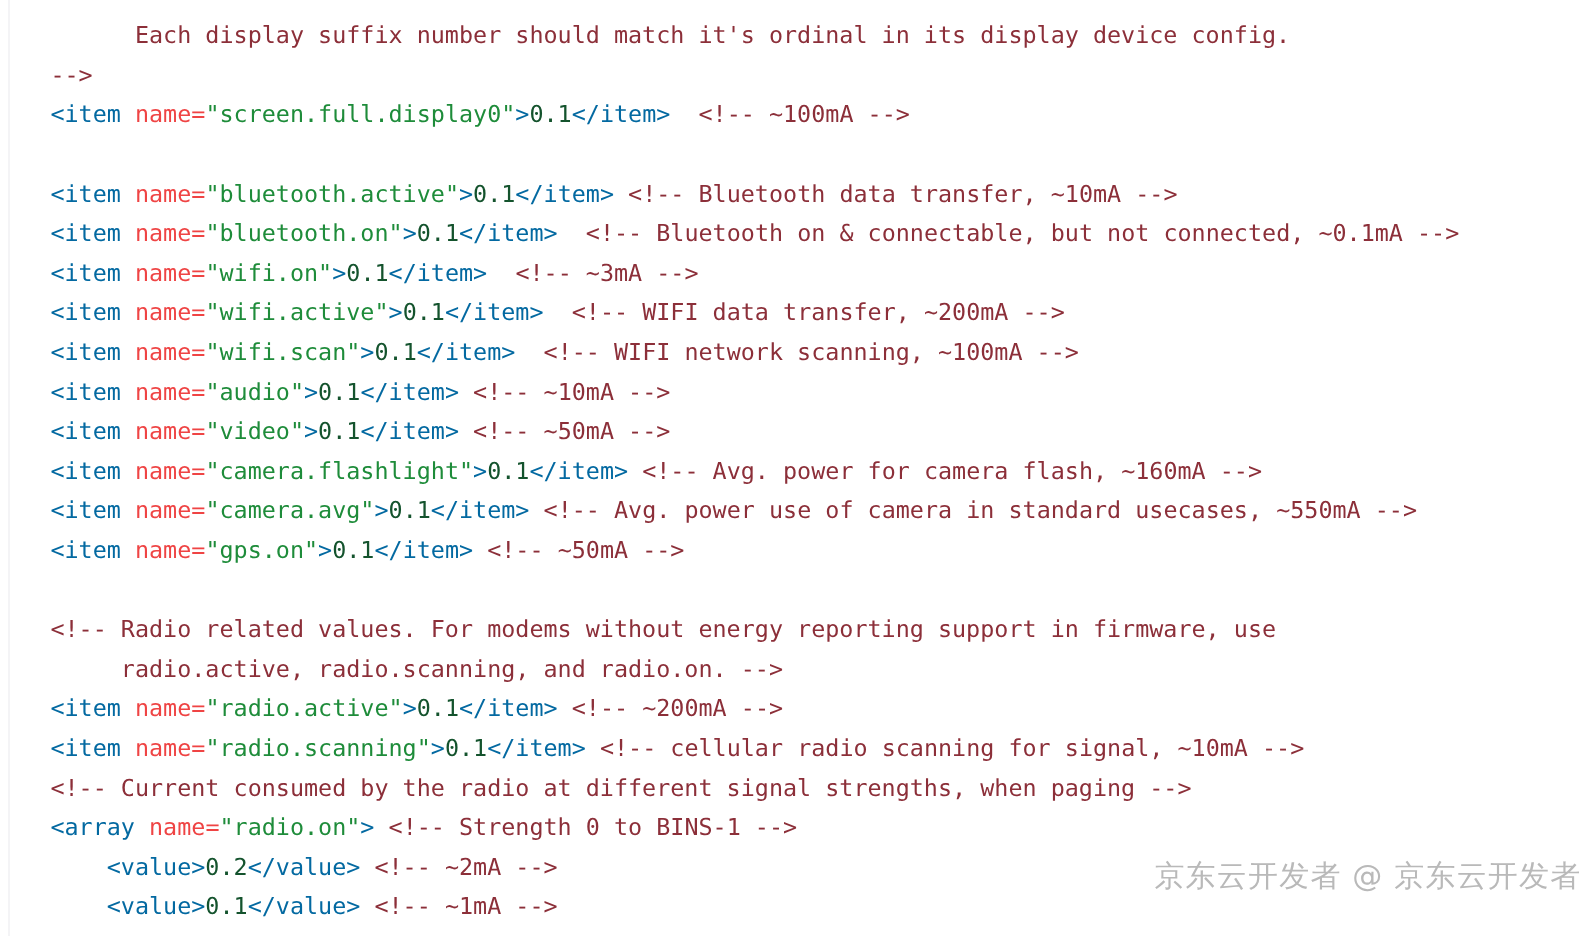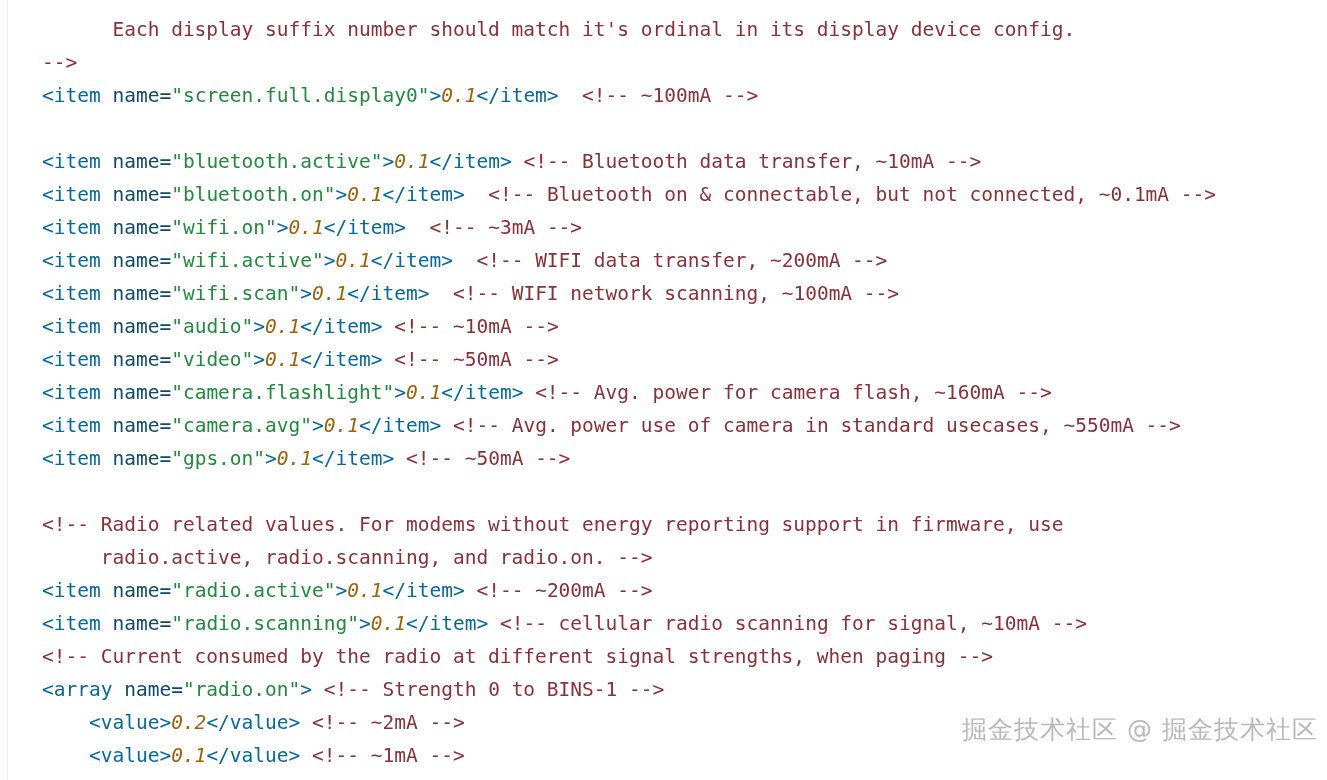--- a/index.html
+++ b/index.html
@@ -48,23 +48,23 @@
     white-space: pre;
     padding-left: 42px;
     box-sizing: border-box;
     color: #222222;
   }
 
   .line.blank { color: transparent; }
 
   
   .tag      { color: #0369a1; }   
-  .attr     { color: #0c4a6e; }   
+  .attr     { color: #ef4444; }   
   .str      { color: #1e8c3a; }   
-  .text     { color: #a16207; font-style: italic; }   
+  .text     { color: #14532d; }   
   .cmt      { color: #8c2f39; }
 
   
   .wm {
     position: absolute;
     white-space: nowrap;
     font-family: "DejaVu Sans", "Liberation Sans", sans-serif;
     pointer-events: none;
     user-select: none;
   }
@@ -85,16 +85,16 @@
 </style>
 </head>
 <body>
 
 <div id="page">
 
   <div id="left-rule"></div>
 
   <pre id="code"><div class="line"><span class="cmt">      Each display suffix number should match it's ordinal in its display device config.</span></div><div class="line"><span class="cmt">--&gt;</span></div><div class="line"><span class="tag">&lt;item </span><span class="attr">name=</span><span class="str">"screen.full.display0"</span><span class="tag">&gt;</span><span class="text">0.1</span><span class="tag">&lt;/item&gt;</span><span class="cmt">  &lt;!-- ~100mA --&gt;</span></div><div class="line blank">&nbsp;</div><div class="line"><span class="tag">&lt;item </span><span class="attr">name=</span><span class="str">"bluetooth.active"</span><span class="tag">&gt;</span><span class="text">0.1</span><span class="tag">&lt;/item&gt;</span><span class="cmt"> &lt;!-- Bluetooth data transfer, ~10mA --&gt;</span></div><div class="line"><span class="tag">&lt;item </span><span class="attr">name=</span><span class="str">"bluetooth.on"</span><span class="tag">&gt;</span><span class="text">0.1</span><span class="tag">&lt;/item&gt;</span><span class="cmt">  &lt;!-- Bluetooth on &amp; connectable, but not connected, ~0.1mA --&gt;</span></div><div class="line"><span class="tag">&lt;item </span><span class="attr">name=</span><span class="str">"wifi.on"</span><span class="tag">&gt;</span><span class="text">0.1</span><span class="tag">&lt;/item&gt;</span><span class="cmt">  &lt;!-- ~3mA --&gt;</span></div><div class="line"><span class="tag">&lt;item </span><span class="attr">name=</span><span class="str">"wifi.active"</span><span class="tag">&gt;</span><span class="text">0.1</span><span class="tag">&lt;/item&gt;</span><span class="cmt">  &lt;!-- WIFI data transfer, ~200mA --&gt;</span></div><div class="line"><span class="tag">&lt;item </span><span class="attr">name=</span><span class="str">"wifi.scan"</span><span class="tag">&gt;</span><span class="text">0.1</span><span class="tag">&lt;/item&gt;</span><span class="cmt">  &lt;!-- WIFI network scanning, ~100mA --&gt;</span></div><div class="line"><span class="tag">&lt;item </span><span class="attr">name=</span><span class="str">"audio"</span><span class="tag">&gt;</span><span class="text">0.1</span><span class="tag">&lt;/item&gt;</span><span class="cmt"> &lt;!-- ~10mA --&gt;</span></div><div class="line"><span class="tag">&lt;item </span><span class="attr">name=</span><span class="str">"video"</span><span class="tag">&gt;</span><span class="text">0.1</span><span class="tag">&lt;/item&gt;</span><span class="cmt"> &lt;!-- ~50mA --&gt;</span></div><div class="line"><span class="tag">&lt;item </span><span class="attr">name=</span><span class="str">"camera.flashlight"</span><span class="tag">&gt;</span><span class="text">0.1</span><span class="tag">&lt;/item&gt;</span><span class="cmt"> &lt;!-- Avg. power for camera flash, ~160mA --&gt;</span></div><div class="line"><span class="tag">&lt;item </span><span class="attr">name=</span><span class="str">"camera.avg"</span><span class="tag">&gt;</span><span class="text">0.1</span><span class="tag">&lt;/item&gt;</span><span class="cmt"> &lt;!-- Avg. power use of camera in standard usecases, ~550mA --&gt;</span></div><div class="line"><span class="tag">&lt;item </span><span class="attr">name=</span><span class="str">"gps.on"</span><span class="tag">&gt;</span><span class="text">0.1</span><span class="tag">&lt;/item&gt;</span><span class="cmt"> &lt;!-- ~50mA --&gt;</span></div><div class="line blank">&nbsp;</div><div class="line"><span class="cmt">&lt;!-- Radio related values. For modems without energy reporting support in firmware, use</span></div><div class="line"><span class="cmt">     radio.active, radio.scanning, and radio.on. --&gt;</span></div><div class="line"><span class="tag">&lt;item </span><span class="attr">name=</span><span class="str">"radio.active"</span><span class="tag">&gt;</span><span class="text">0.1</span><span class="tag">&lt;/item&gt;</span><span class="cmt"> &lt;!-- ~200mA --&gt;</span></div><div class="line"><span class="tag">&lt;item </span><span class="attr">name=</span><span class="str">"radio.scanning"</span><span class="tag">&gt;</span><span class="text">0.1</span><span class="tag">&lt;/item&gt;</span><span class="cmt"> &lt;!-- cellular radio scanning for signal, ~10mA --&gt;</span></div><div class="line"><span class="cmt">&lt;!-- Current consumed by the radio at different signal strengths, when paging --&gt;</span></div><div class="line"><span class="tag">&lt;array </span><span class="attr">name=</span><span class="str">"radio.on"</span><span class="tag">&gt;</span><span class="cmt"> &lt;!-- Strength 0 to BINS-1 --&gt;</span></div><div class="line"><span class="tag">    &lt;value&gt;</span><span class="text">0.2</span><span class="tag">&lt;/value&gt;</span><span class="cmt"> &lt;!-- ~2mA --&gt;</span></div><div class="line"><span class="tag">    &lt;value&gt;</span><span class="text">0.1</span><span class="tag">&lt;/value&gt;</span><span class="cmt"> &lt;!-- ~1mA --&gt;</span></div><div class="line"><span class="tag">&lt;/array&gt;</span></div></pre>
 
-  <div class="wm" id="wm-juejin">掘金技术社区 @ 掘金技术社区</div>
+  <div class="wm" id="wm-juejin">京东云开发者 @ 京东云开发者</div>
 
 
 </div>
 
 </body></html>

